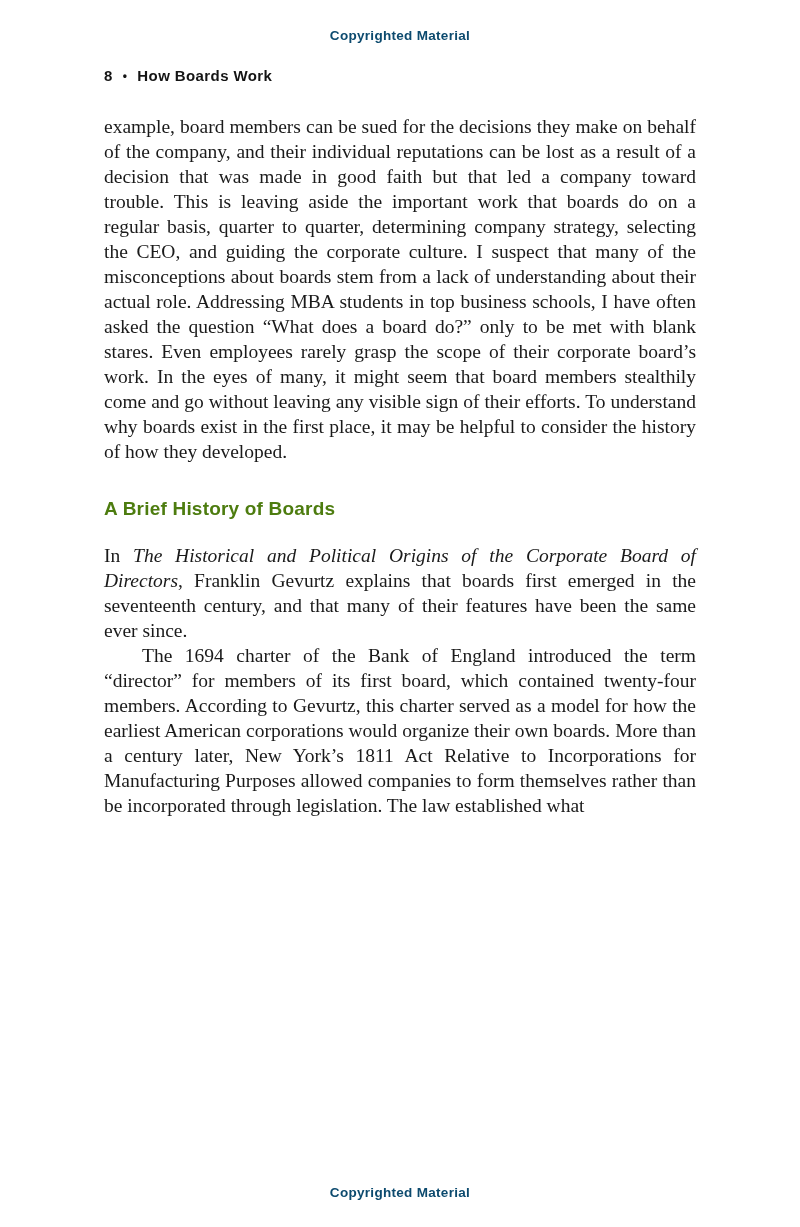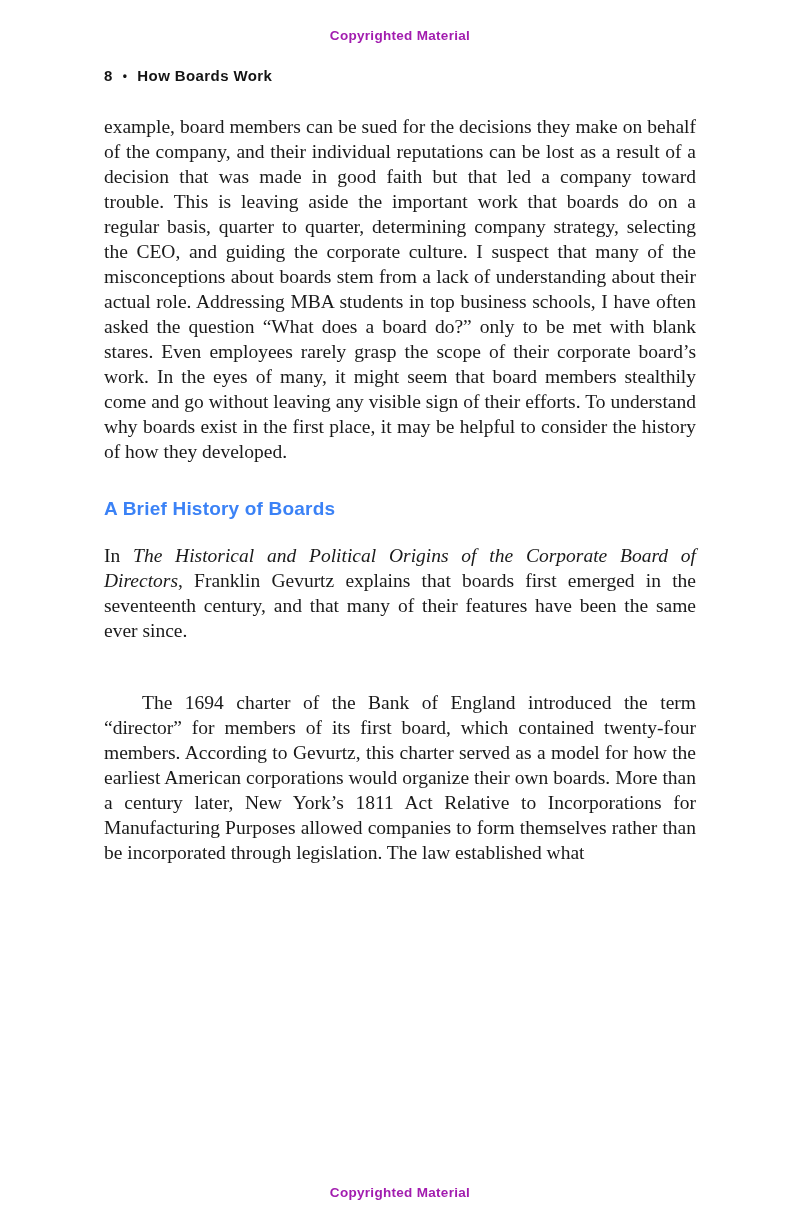--- a/index.html
+++ b/index.html
@@ -15,21 +15,21 @@
 
   .copyright {
     position: absolute;
     left: 0;
     width: 100%;
     text-align: center;
     font-family: "Liberation Sans", sans-serif;
     font-weight: bold;
     font-size: 13.5px;
     letter-spacing: 0.3px;
-    color: #a21caf;
+    color: #0c4a6e;
   }
   .copyright.top { top: 28px; }
   .copyright.bottom { top: 1185px; }
 
   .page-header {
     position: absolute;
     top: 67px;
     left: 104px;
     font-family: "Liberation Sans", sans-serif;
     font-weight: bold;
@@ -48,27 +48,27 @@
     position: absolute;
     top: 114px;
     left: 104px;
     width: 592px;
     font-size: 19.5px;
     line-height: 25px;
     color: #1a1a1a;
     text-align: justify;
   }
   .para { margin: 0; }
-  .para.indented { text-indent: 38px; margin-top: 47px; }
+  .para.indented { text-indent: 38px; }
 
   .section-heading {
     font-family: "Liberation Sans", sans-serif;
     font-weight: bold;
     font-size: 19px;
-    color: #3b82f6;
+    color: #4d7c0f;
     text-align: left;
     margin: 32px 0 22px 0;
     letter-spacing: 0.2px;
   }
 
   em.book-title { font-style: italic; }
 </style>
 </head>
 <body>
 

